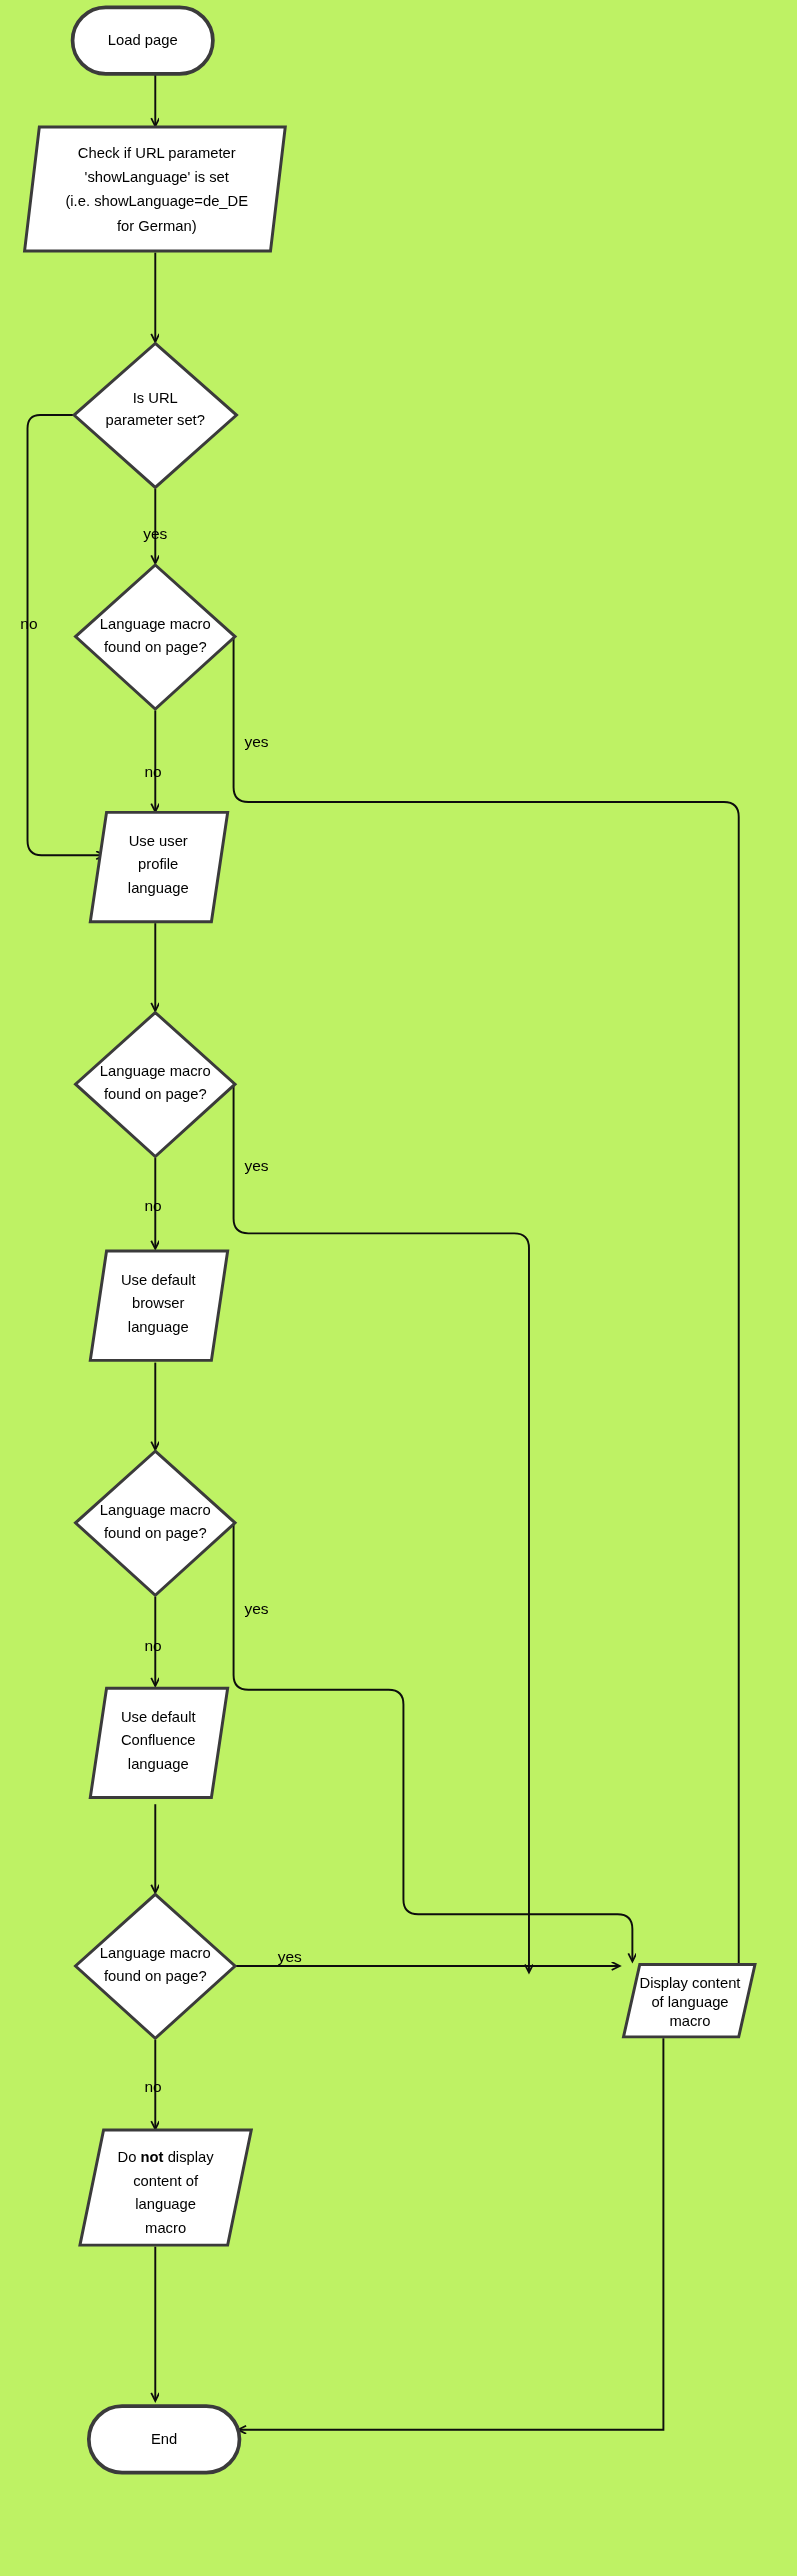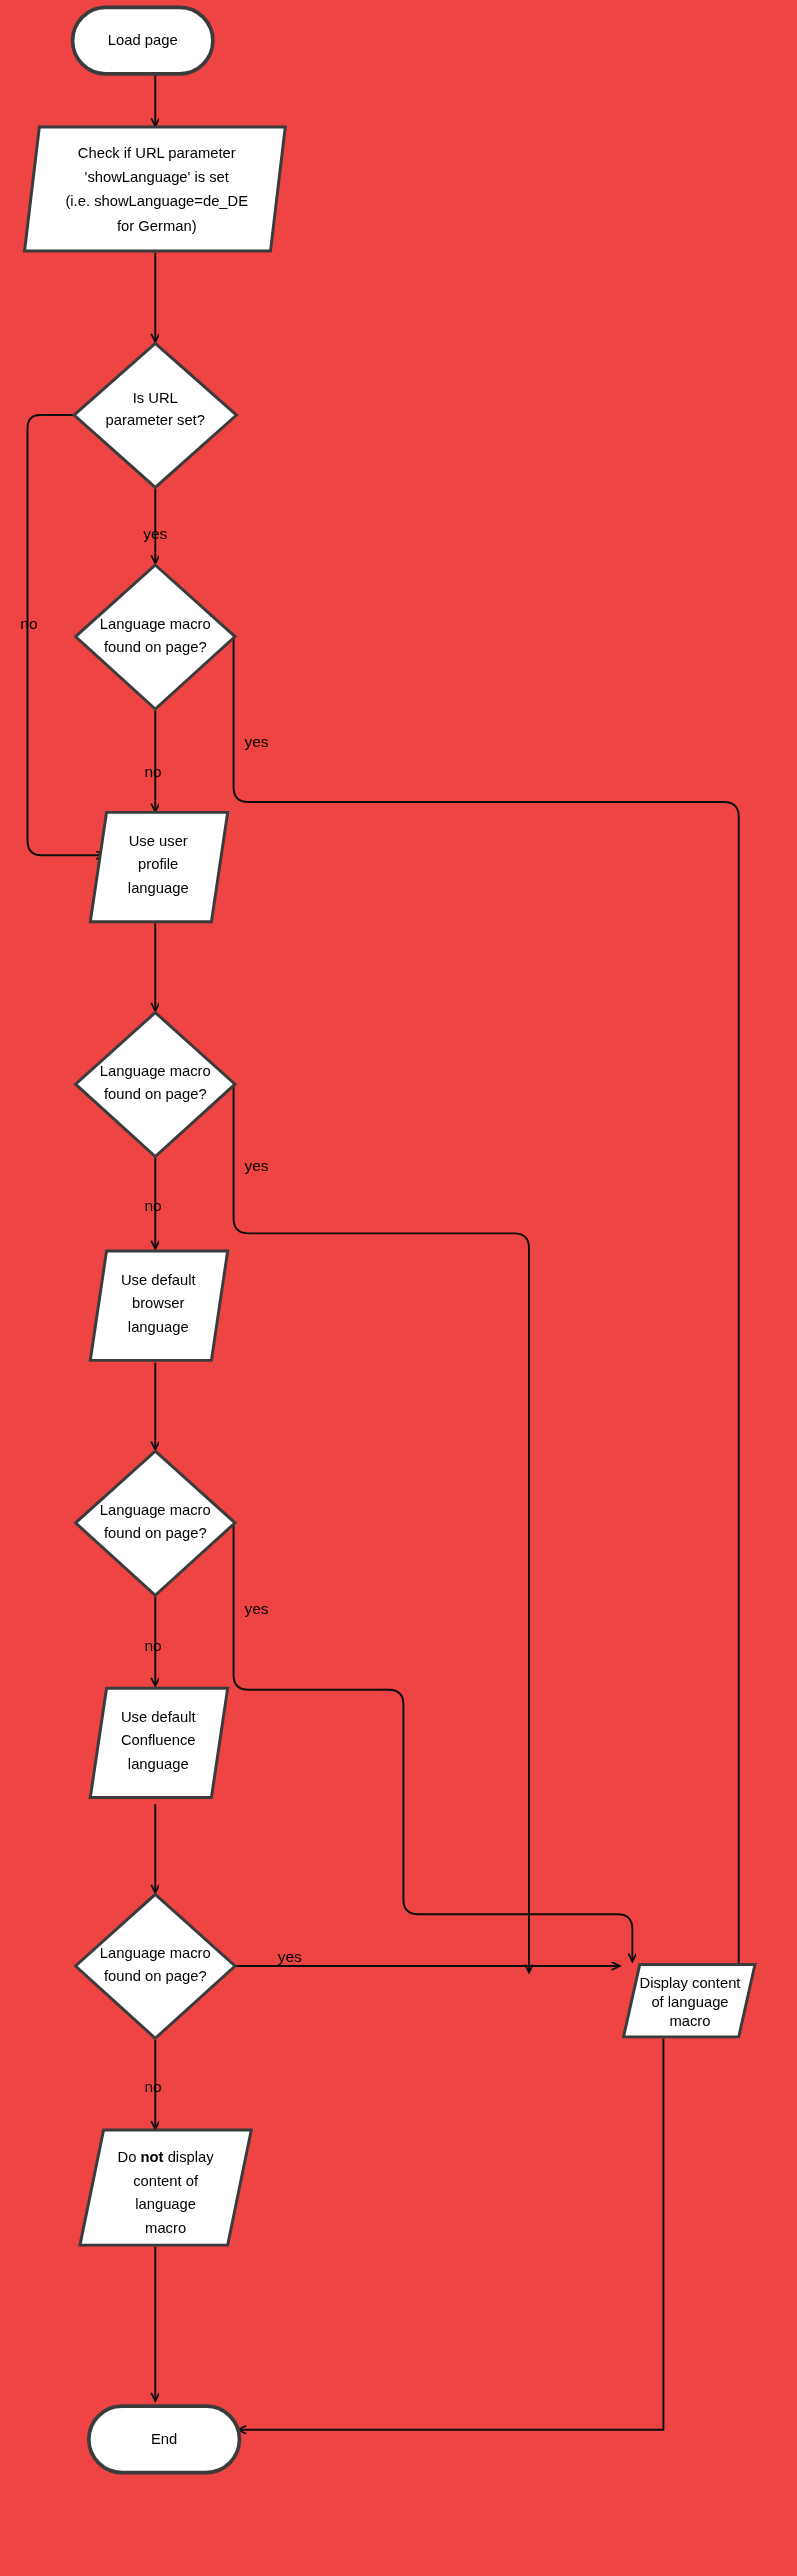--- a/index.html
+++ b/index.html
@@ -1,17 +1,17 @@
 <!DOCTYPE html>
 <html style="font-size:11.8px"><head>
 <meta charset="utf-8">
 <style>
   html,body{margin:0;padding:0;background:#ffffff;}
   body{width:798px;height:2576px;overflow:hidden;font-family:"Liberation Sans",sans-serif;}
-  #stage{position:relative;width:798px;height:2576px;background:#ef4444;}
+  #stage{position:relative;width:798px;height:2576px;background:#bef264;}
   svg#flow{display:block;width:798px;height:2576px;}
   .shape-stroke{fill:#ffffff;stroke:#3b3b3b;stroke-width:4;stroke-linejoin:miter;}
   .stadium{fill:#ffffff;stroke:#3b3b3b;stroke-width:5;}
   .edge{fill:none;stroke:#0d0d0d;stroke-width:2.6;}
   .node-text{font-family:"Liberation Sans",sans-serif;font-size:20px;fill:#000;text-anchor:middle;dominant-baseline:middle;}
   .edge-label{font-family:"Liberation Sans",sans-serif;font-size:21px;fill:#000;text-anchor:middle;}
   .bold{font-weight:bold;}
 </style>
 </head>
 <body>

